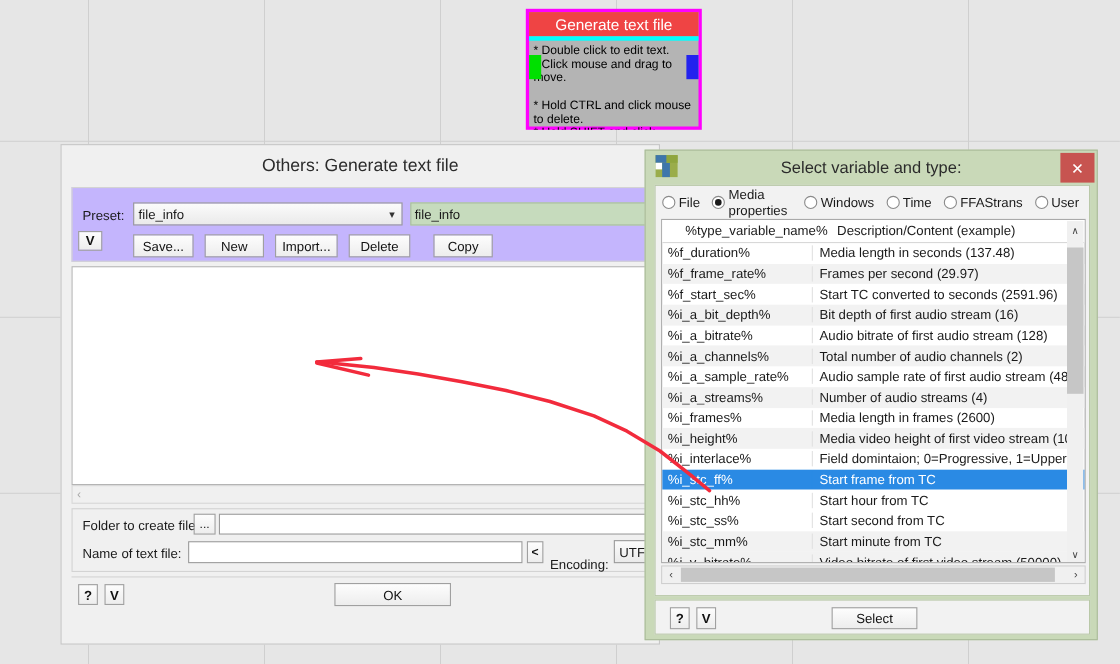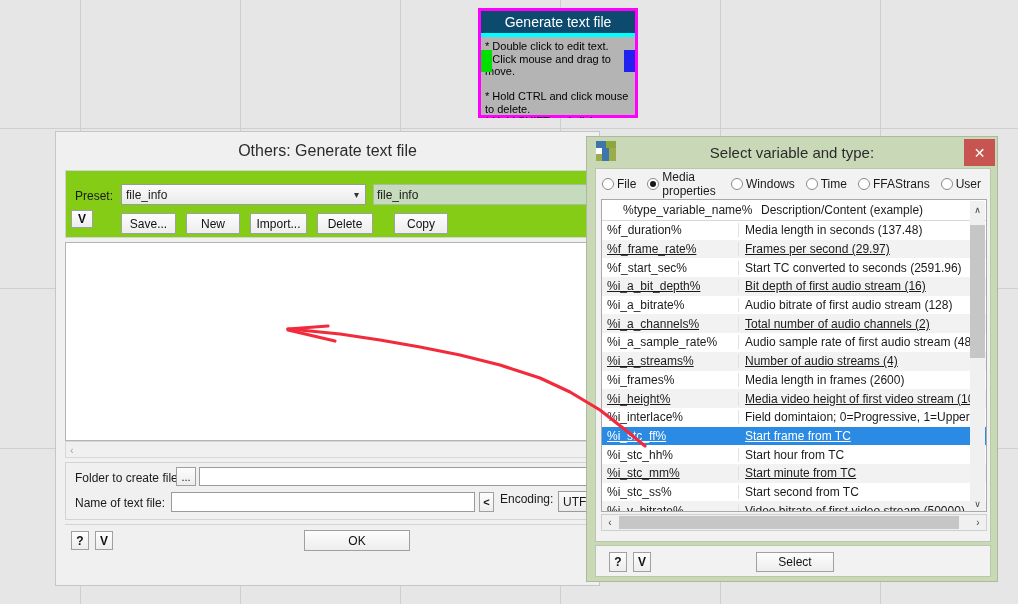--- a/index.html
+++ b/index.html
@@ -23,21 +23,21 @@
   }
 
   
   #flow-node {
     position:absolute; left:478px; top:8px; width:160px; height:110px;
     background:#ff00ff; padding:3px; overflow:hidden;
   }
   #flow-node .nd-inner { width:100%; height:100%; background:#b4b4b4; position:relative; }
   #flow-node .nd-title {
     height:22px; line-height:22px; text-align:center;
-    background:#0c4a6e; color:#ffffff; font-size:14px;
+    background:#ef4444; color:#ffffff; font-size:14px;
     font-family:"Liberation Sans", sans-serif;
   }
   #flow-node .nd-cyan { height:4px; background:#00ffff; }
   #flow-node .nd-body {
     font-size:11px; line-height:12.5px; text-align:left; color:#000;
     padding:3px 4px 0 4px; white-space:pre-line;
   }
   #flow-node .nd-port-l {
     position:absolute; left:0px; top:39px; width:11px; height:22px; background:#00e000;
   }
@@ -63,21 +63,21 @@
   #dlg-left {
     position:absolute; left:55px; top:131px; width:545px; height:455px;
     background:#f0f0f0; border:1px solid #c6c6c6;
   }
   #dlg-left .dl-title {
     height:38px; line-height:38px; text-align:center;
     font-size:16px; color:#2b2b2b;
   }
   #dlg-left .dl-panel {
     position:absolute; left:9px; top:38px; width:527px; height:68px;
-    border:1px solid #d3d3d3; background:#84cc16;
+    border:1px solid #d3d3d3; background:#c4b5fd;
   }
   #dlg-left .lbl-preset { position:absolute; left:9px; top:18px; font-size:12px; }
   #dlg-left .combo {
     position:absolute; left:55px; top:13px; width:245px; height:21px;
     background:linear-gradient(#fbfbfb,#eaeaea);
     border:1px solid #9a9a9a; font-size:12px;
     display:flex; align-items:center; padding-left:4px;
   }
   #dlg-left .combo .caret { position:absolute; right:6px; font-size:10px; color:#333; }
   #dlg-left .preset-name {
@@ -118,21 +118,21 @@
     position:absolute; left:133px; top:4px; width:393px; height:19px;
   }
   #dlg-left .lbl-name { position:absolute; left:9px; top:33px; }
   #dlg-left .inp-name {
     position:absolute; left:105px; top:29px; width:304px; height:20px;
   }
   #dlg-left .btn-lt {
     position:absolute; left:413px; top:29px; width:15px; height:20px;
     font-weight:bold; font-size:11px;
   }
-  #dlg-left .lbl-encoding { position:absolute; left:434px; top:29px; }
+  #dlg-left .lbl-encoding { position:absolute; left:434px; top:43px; }
   #dlg-left .enc-box {
     position:absolute; left:492px; top:28px; width:44px; height:21px;
     background:linear-gradient(#fbfbfb,#eaeaea); border:1px solid #9a9a9a;
     display:flex; align-items:center; justify-content:center; font-size:12px;
   }
   #dlg-left .footer {
     position:absolute; left:9px; top:392px; width:527px; height:32px;
     border-top:1px solid #d3d3d3;
   }
   #dlg-left .f-help { position:absolute; left:6px; top:6px; width:18px; height:19px; font-weight:bold; }
@@ -193,21 +193,21 @@
   #dlg-right .lst-head .c2 { flex:1; padding-left:6px; }
   #dlg-right .lst-row {
     height:18.7px; display:flex; align-items:center; font-size:12px;
     white-space:nowrap;
   }
   #dlg-right .lst-row .c1 {
     width:137px; padding-left:5px; overflow:hidden;
     border-right:1px solid #e2e2e2;
   }
   #dlg-right .lst-row .c2 { flex:1; padding-left:6px; overflow:hidden; }
-  #dlg-right .lst-row.alt { background:#f2f2f2;text-decoration:underline; }
+  #dlg-right .lst-row.alt { background:#f2f2f2; }
   #dlg-right .lst-row.sel { background:#2a8ae4; color:#ffffff; }
   #dlg-right .lst-row.sel .c1 { border-right:1px solid #2a8ae4; }
   #dlg-right .vscroll {
     position:absolute; right:1px; top:1px; width:15px; height:311px;
     background:#f0f0f0;
   }
   #dlg-right .vs-up, #dlg-right .vs-dn {
     position:absolute; left:0; width:15px; height:17px;
     display:flex; align-items:center; justify-content:center;
     color:#444; font-size:9px;
@@ -401,27 +401,27 @@
             <div class="c2">Field domintaion; 0=Progressive, 1=Upper, 2</div>
           </div>
           <div class="lst-row alt sel">
             <div class="c1">%i_stc_ff%</div>
             <div class="c2">Start frame from TC</div>
           </div>
           <div class="lst-row">
             <div class="c1">%i_stc_hh%</div>
             <div class="c2">Start hour from TC</div>
           </div>
+          <div class="lst-row">
+            <div class="c1">%i_stc_ss%</div>
+            <div class="c2">Start second from TC</div>
+          </div>
           <div class="lst-row alt">
             <div class="c1">%i_stc_mm%</div>
             <div class="c2">Start minute from TC</div>
-          </div>
-          <div class="lst-row">
-            <div class="c1">%i_stc_ss%</div>
-            <div class="c2">Start second from TC</div>
           </div>
           <div class="lst-row alt">
             <div class="c1">%i_v_bitrate%</div>
             <div class="c2">Video bitrate of first video stream (50000)</div>
           </div>
         </div>
 
       <div class="vscroll">
         <div class="vs-up">∧</div>
         <div class="vs-thumb"></div>

